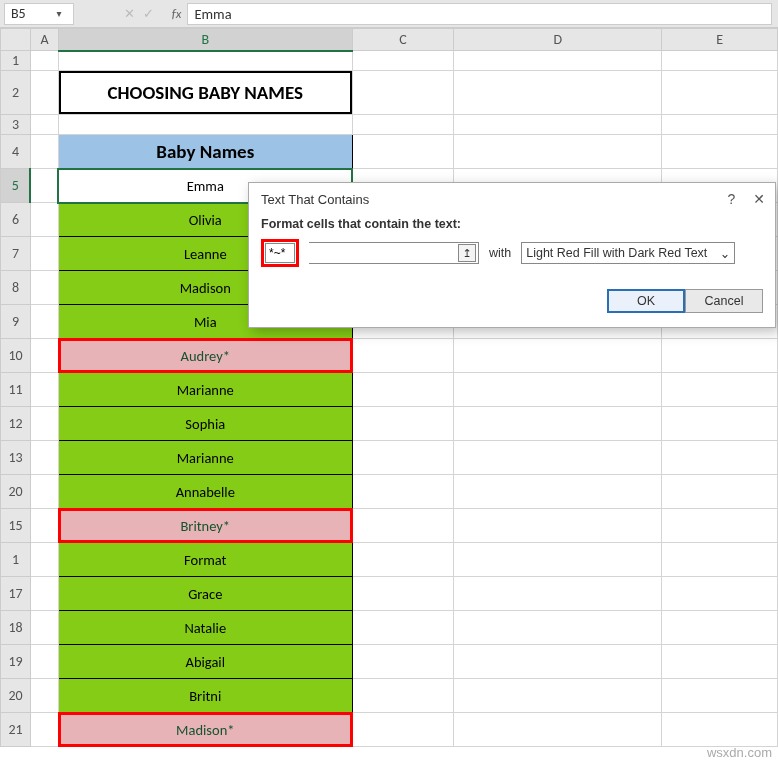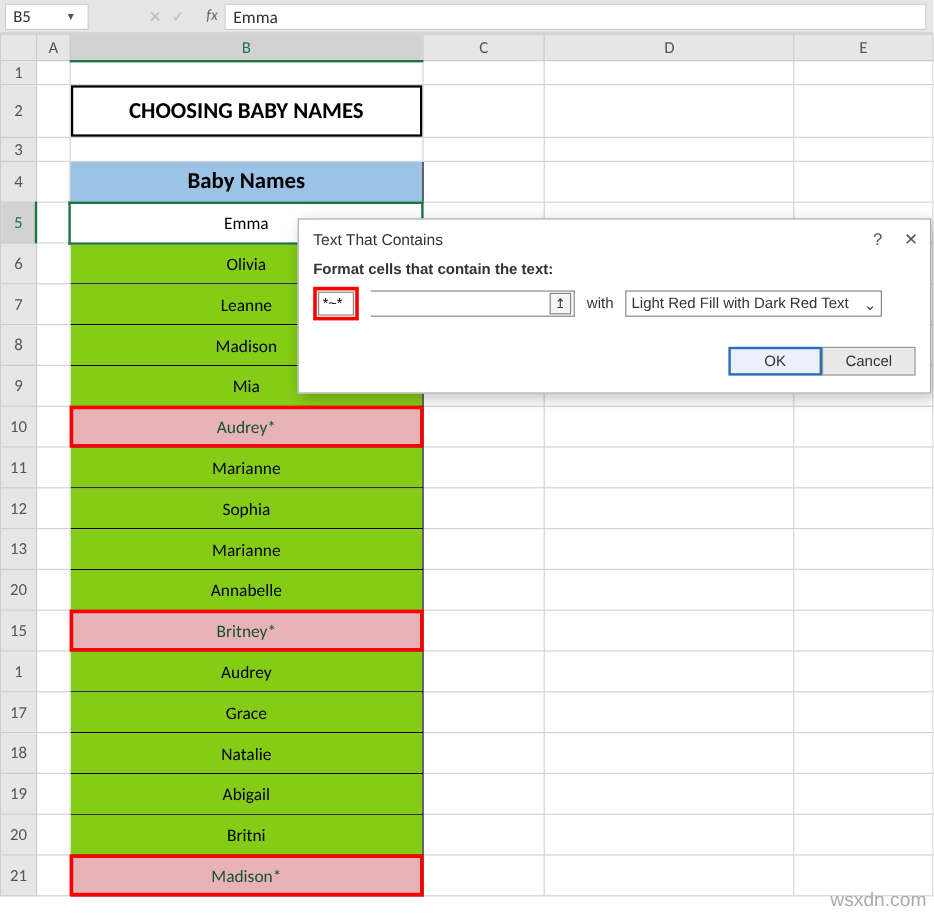--- a/index.html
+++ b/index.html
@@ -120,21 +120,21 @@
   .dlg-buttons { display:flex; justify-content:flex-end; gap:0; margin-top:22px; }
   .dlg-btn {
     width:78px; height:24px; border:1px solid #999; background:#e9e9e9;
     font-size:12.5px; font-family:inherit;
     display:flex;align-items:center;justify-content:center;
   }
   .dlg-btn.primary { border:2px solid #2a6fb5; background:#eaf1fb; }
 
   .watermark {
     position:absolute; right:6px; bottom:4px;
-    font-size:16px; color:#aaa; font-family:Arial,sans-serif;
+    font-size:13px; color:#aaa; font-family:Arial,sans-serif;
   }
   .wrap { position:relative; width:778px; height:764px; }
 </style>
 </head>
 <body>
 
 <div class="wrap">
 
 <div class="namebox-row">
   <div class="name-box">
@@ -316,21 +316,21 @@
             <div class="redbox"></div>
           </td>
           <td class="cell"></td>
           <td class="cell"></td>
           <td class="cell"></td>
         </tr>
         <tr>
           <td class="rowhdr">1</td>
           <td class="cell"></td>
           <td class="cell name-cell">
-            <div class="inner">Audrey</div>
+            <div class="inner">Format</div>
           </td>
           <td class="cell"></td>
           <td class="cell"></td>
           <td class="cell"></td>
         </tr>
         <tr>
           <td class="rowhdr">17</td>
           <td class="cell"></td>
           <td class="cell name-cell">
             <div class="inner">Grace</div>

